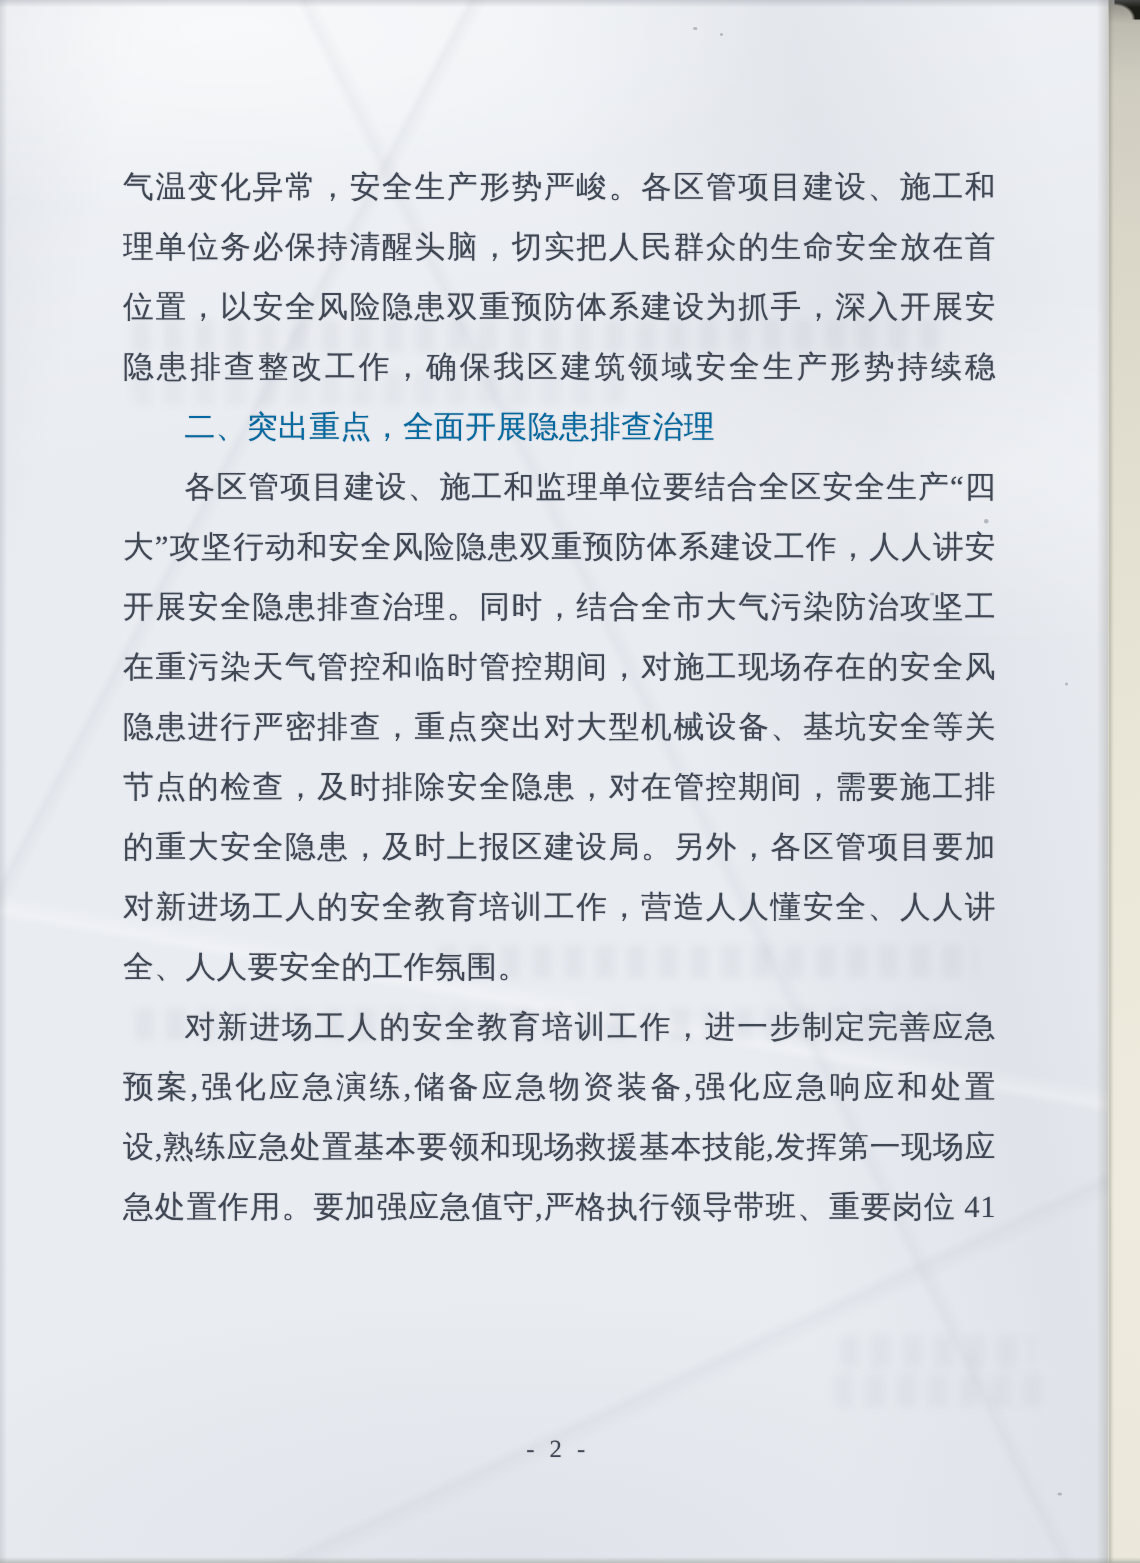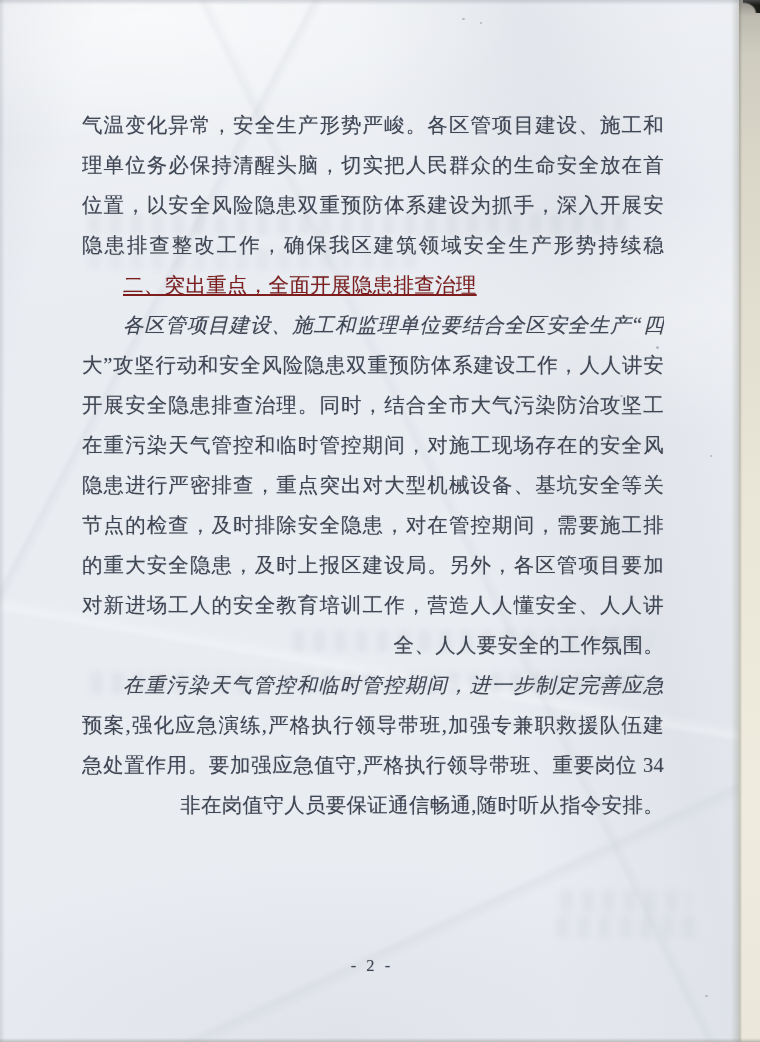--- a/index.html
+++ b/index.html
@@ -57,23 +57,23 @@
   .text-block{
     position:absolute;left:82px;top:105px;width:582px;
     color:#3f4654;font-size:20.5px;letter-spacing:.3px;
     text-shadow:0 0 1px rgba(63,70,84,0.38);
   }
   .line{
     height:40px;line-height:40px;overflow:hidden;
     text-justify:inter-character;
   }
   .line.full{text-align:justify;text-align-last:justify;}
-  .line.indent-full{text-align:justify;text-align-last:justify;text-indent:2em;font-style:italic;}
-  .line.heading{text-align:left;text-indent:2em;color:#7f1d1d;text-decoration:underline;}
-  .line.end{text-align:right;}
+  .line.indent-full{text-align:justify;text-align-last:justify;text-indent:2em;}
+  .line.heading{text-align:left;text-indent:2em;color:#0369a1;}
+  .line.end{text-align:left;}
   
   .ghost{
     position:absolute;height:22px;border-radius:4px;pointer-events:none;
     background:repeating-linear-gradient(90deg,
       rgba(126,136,148,0.55) 0 13px, transparent 13px 21px);
     filter:blur(3px);opacity:.14;
   }
   .speck{position:absolute;border-radius:50%;background:#868c98;opacity:.55;pointer-events:none;}
   .page-number{
     position:absolute;top:956px;left:0;width:744px;
@@ -111,24 +111,24 @@
       <div class="line heading">二、突出重点，全面开展隐患排查治理</div>
       <div class="line indent-full">各区管项目建设、施工和监理单位要结合全区安全生产“四</div>
       <div class="line full">大”攻坚行动和安全风险隐患双重预防体系建设工作，人人讲安</div>
       <div class="line full">开展安全隐患排查治理。同时，结合全市大气污染防治攻坚工作，</div>
       <div class="line full">在重污染天气管控和临时管控期间，对施工现场存在的安全风险、</div>
       <div class="line full">隐患进行严密排查，重点突出对大型机械设备、基坑安全等关键</div>
       <div class="line full">节点的检查，及时排除安全隐患，对在管控期间，需要施工排除</div>
       <div class="line full">的重大安全隐患，及时上报区建设局。另外，各区管项目要加强</div>
       <div class="line full">对新进场工人的安全教育培训工作，营造人人懂安全、人人讲安</div>
       <div class="line end">全、人人要安全的工作氛围。</div>
-      <div class="line indent-full">在重污染天气管控和临时管控期间，进一步制定完善应急</div>
-      <div class="line full">预案,强化应急演练,严格执行领导带班,加强专兼职救援队伍建</div>
-      <div class="line full">急处置作用。要加强应急值守,严格执行领导带班、重要岗位 34</div>
-      <div class="line end">非在岗值守人员要保证通信畅通,随时听从指令安排。</div>
+      <div class="line indent-full">对新进场工人的安全教育培训工作，进一步制定完善应急</div>
+      <div class="line full">预案,强化应急演练,储备应急物资装备,强化应急响应和处置</div>
+      <div class="line full">设,熟练应急处置基本要领和现场救援基本技能,发挥第一现场应</div>
+      <div class="line full">急处置作用。要加强应急值守,严格执行领导带班、重要岗位 41</div>
     </div>
 
   <div class="page-number">- 2 -</div>
 
   <div class="edge-shadow"></div>
   <div class="edge-band"></div>
   <div class="corner-dark"></div>
   <div class="top-edge"></div>
   <div class="bottom-edge"></div>
   <div class="left-edge"></div>

